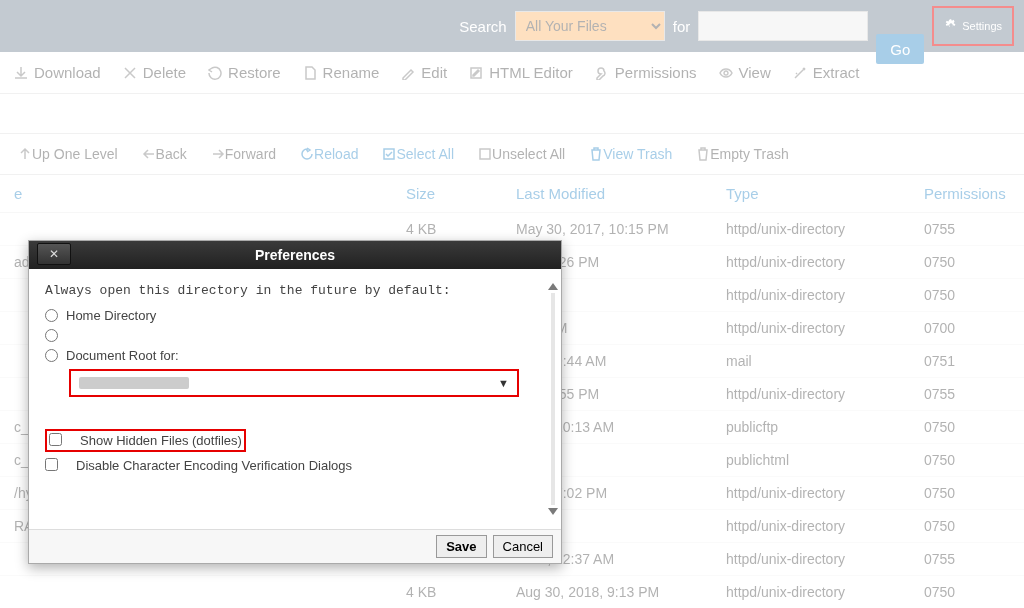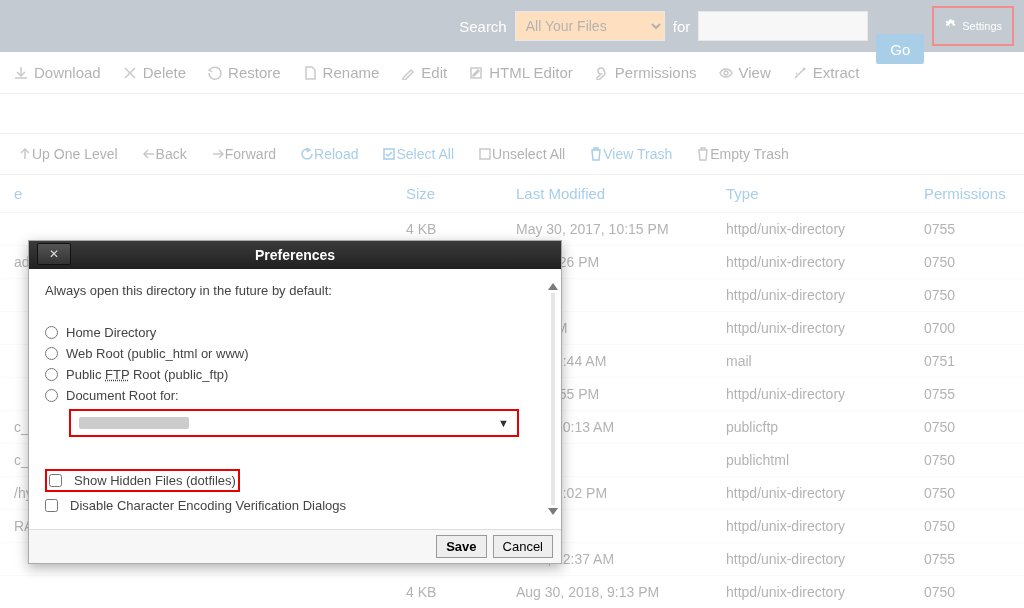--- a/index.html
+++ b/index.html
@@ -39,27 +39,27 @@
   .modal { position: absolute; left: 28px; top: 240px; width: 534px; background: #fff; border: 1px solid #aaa; box-shadow: 0 4px 12px rgba(0,0,0,0.3); z-index: 20; }
   .modal-header { background: linear-gradient(#3a3a3a,#212121); height: 28px; display: flex; align-items: center; justify-content: center; position: relative; }
   .modal-title { color: #fff; font-weight: 700; font-size: 14px; }
   .modal-close { position: absolute; left: 8px; top: 2px; width: 34px; height: 22px; background: linear-gradient(#555,#333); border: 1px solid #111; border-radius: 2px; color: #ddd; font-size: 12px; display: flex; align-items: center; justify-content: center; cursor: pointer; }
   .modal-body { height: 260px; overflow: hidden; padding: 14px 16px 10px 16px; font-size: 13px; color: #444; position: relative; }
   .scrollbar-fake { position: absolute; right: 2px; top: 14px; bottom: 14px; width: 12px; }
   .scroll-track { position:absolute; left:4px; top:10px; bottom:10px; width:4px; background:#e6e6e6; }
   .scroll-arrow { width: 0; height: 0; border-left:5px solid transparent; border-right:5px solid transparent; position:absolute; left:1px; }
   .scroll-up { border-bottom:7px solid #7a7a7a; top:0; }
   .scroll-down { border-top:7px solid #7a7a7a; bottom:0; }
-  .prefs-text { margin-bottom: 27px; }
+  .prefs-text { margin-bottom: 10px; font-family: Liberation Mono, monospace; }
   .radio-row { display: flex; align-items: center; gap: 8px; margin: 6px 0 6px 0; }
   .radio-row input[type=radio] { accent-color: #888; }
   .docroot-select { width: 450px; height: 28px; border: 2px solid #e60000; margin-left: 24px; margin-top: 4px; display: flex; align-items: center; justify-content: space-between; padding: 0 8px; color: #bbb; font-size: 13px; }
   .docroot-select .blur { background: #ccc; color: transparent; border-radius: 2px; padding: 0 4px; height: 12px; width: 110px; }
   .chev-down { font-size: 11px; color: #333; }
-  .check-row { display: flex; align-items: center; gap: 12px; margin-top: 6px; }
+  .check-row { display: flex; align-items: flex-start; gap: 18px; margin-top: 6px; }
   .check-row.hi { border: 2px solid #e60000; padding: 2px 2px; display: inline-flex; }
   .modal-footer { border-top: 1px solid #ddd; background: #f7f7f7; padding: 5px 8px; display: flex; justify-content: flex-end; gap: 6px; }
   .modal-btn { background: #eee; border: 1px solid #999; padding: 3px 9px; font-size: 13px; cursor: pointer; }
   .modal-btn.save { font-weight: 700; margin-left: 12px; }
 
   .ftp-u { text-decoration: underline dotted; }
 
   .col-name { width: 398px; }
   .col-size { width: 110px; }
   .col-mod  { width: 210px; }
@@ -302,27 +302,20 @@
   </div>
   <div class="modal-body">
     <div class="prefs-text">Always open this directory in the future by default:</div>
 
     <div class="radio-row">
       <input type="radio" name="defdir" style="">
       <span>Home Directory</span>
     </div>
     <div class="radio-row">
       <input type="radio" name="defdir" style="">
-      <span>Web Root (public_html or www)</span>
-    </div>
-    <div class="radio-row">
-      <input type="radio" name="defdir" style="">
-      <span>
-        <span>Public </span><span class="ftp-u">FTP</span><span> Root (public_ftp)</span>
-      </span>
     </div>
     <div class="radio-row">
       <input type="radio" name="defdir" style="">
       <span>Document Root for:</span>
     </div>
 
     <div class="docroot-select">
       <span class="blur"></span>
       <span class="chev-down">▼</span>
     </div>

